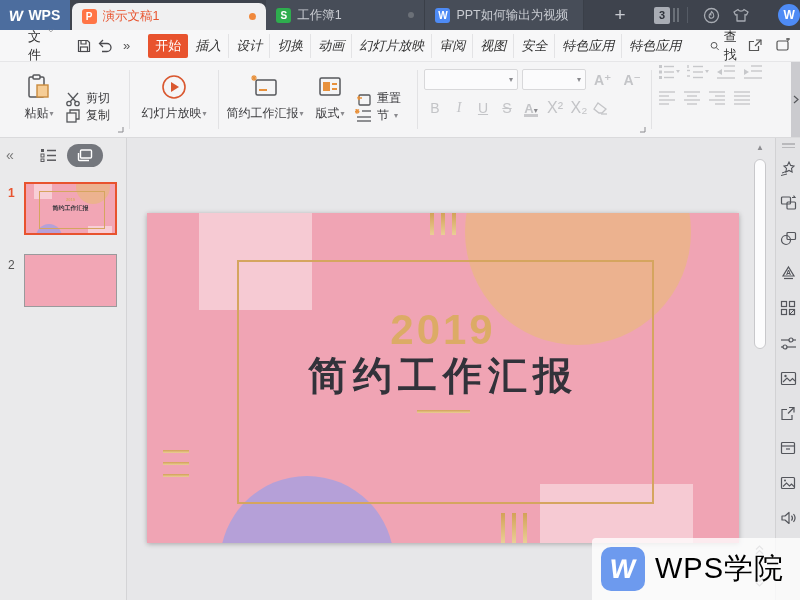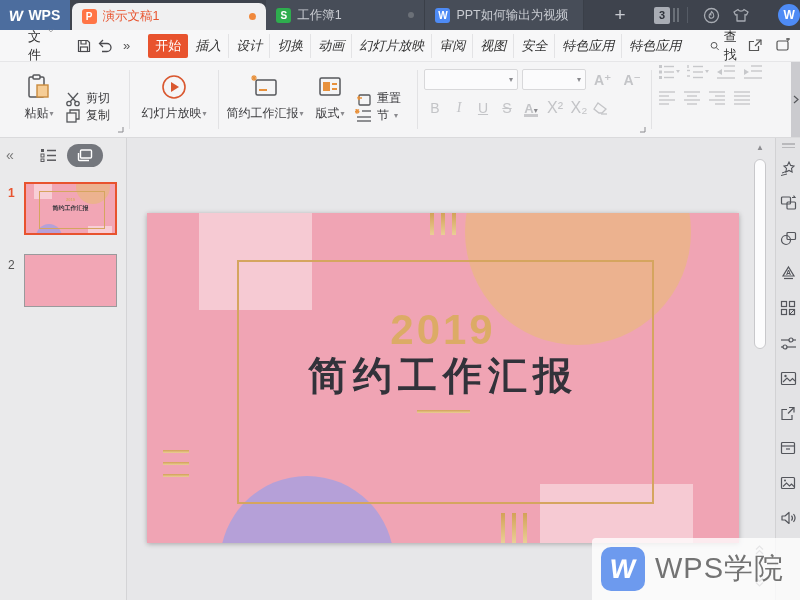--- a/index.html
+++ b/index.html
@@ -112,21 +112,21 @@
   
   .right-sidebar { width:25px; background:#E3E3E5; border-left:1px solid #D2D2D4; flex:none; display:flex; flex-direction:column; align-items:center; padding-top:5px; }
   .rs-handle { width:13px; display:flex; flex-direction:column; gap:2px; margin-bottom:10px; }
   .rs-handle i { height:1.5px; background:#B9B9BC; }
   .rs-ic { width:20px; height:20px; display:flex; align-items:center; justify-content:center; margin-bottom:15px; flex:none; }
 
   
   .watermark { position:absolute; right:0; bottom:0; width:208px; height:62px; background:rgba(255,255,255,.78); display:flex; align-items:center; gap:10px; padding-left:9px; z-index:6; border-top-left-radius:4px; }
   .wm-logo { width:44px; height:44px; border-radius:10px; background:#6D9AEE; color:#fff; font-size:27px; font-weight:800; display:flex; align-items:center; justify-content:center; transform:none; }
   .wm-logo span { transform:skewX(-8deg); }
-  .wm-text { font-size:29px; color:#737373; letter-spacing:1px; }
+  .wm-text { font-size:29px; color:#000000; letter-spacing:1px; }
 
   svg { display:block; }
 </style>
 </head>
 <body>
 
 <div class="topbar">
   <div class="wps-logo">
     <span class="wglyph">W</span>
     <span>WPS</span>

